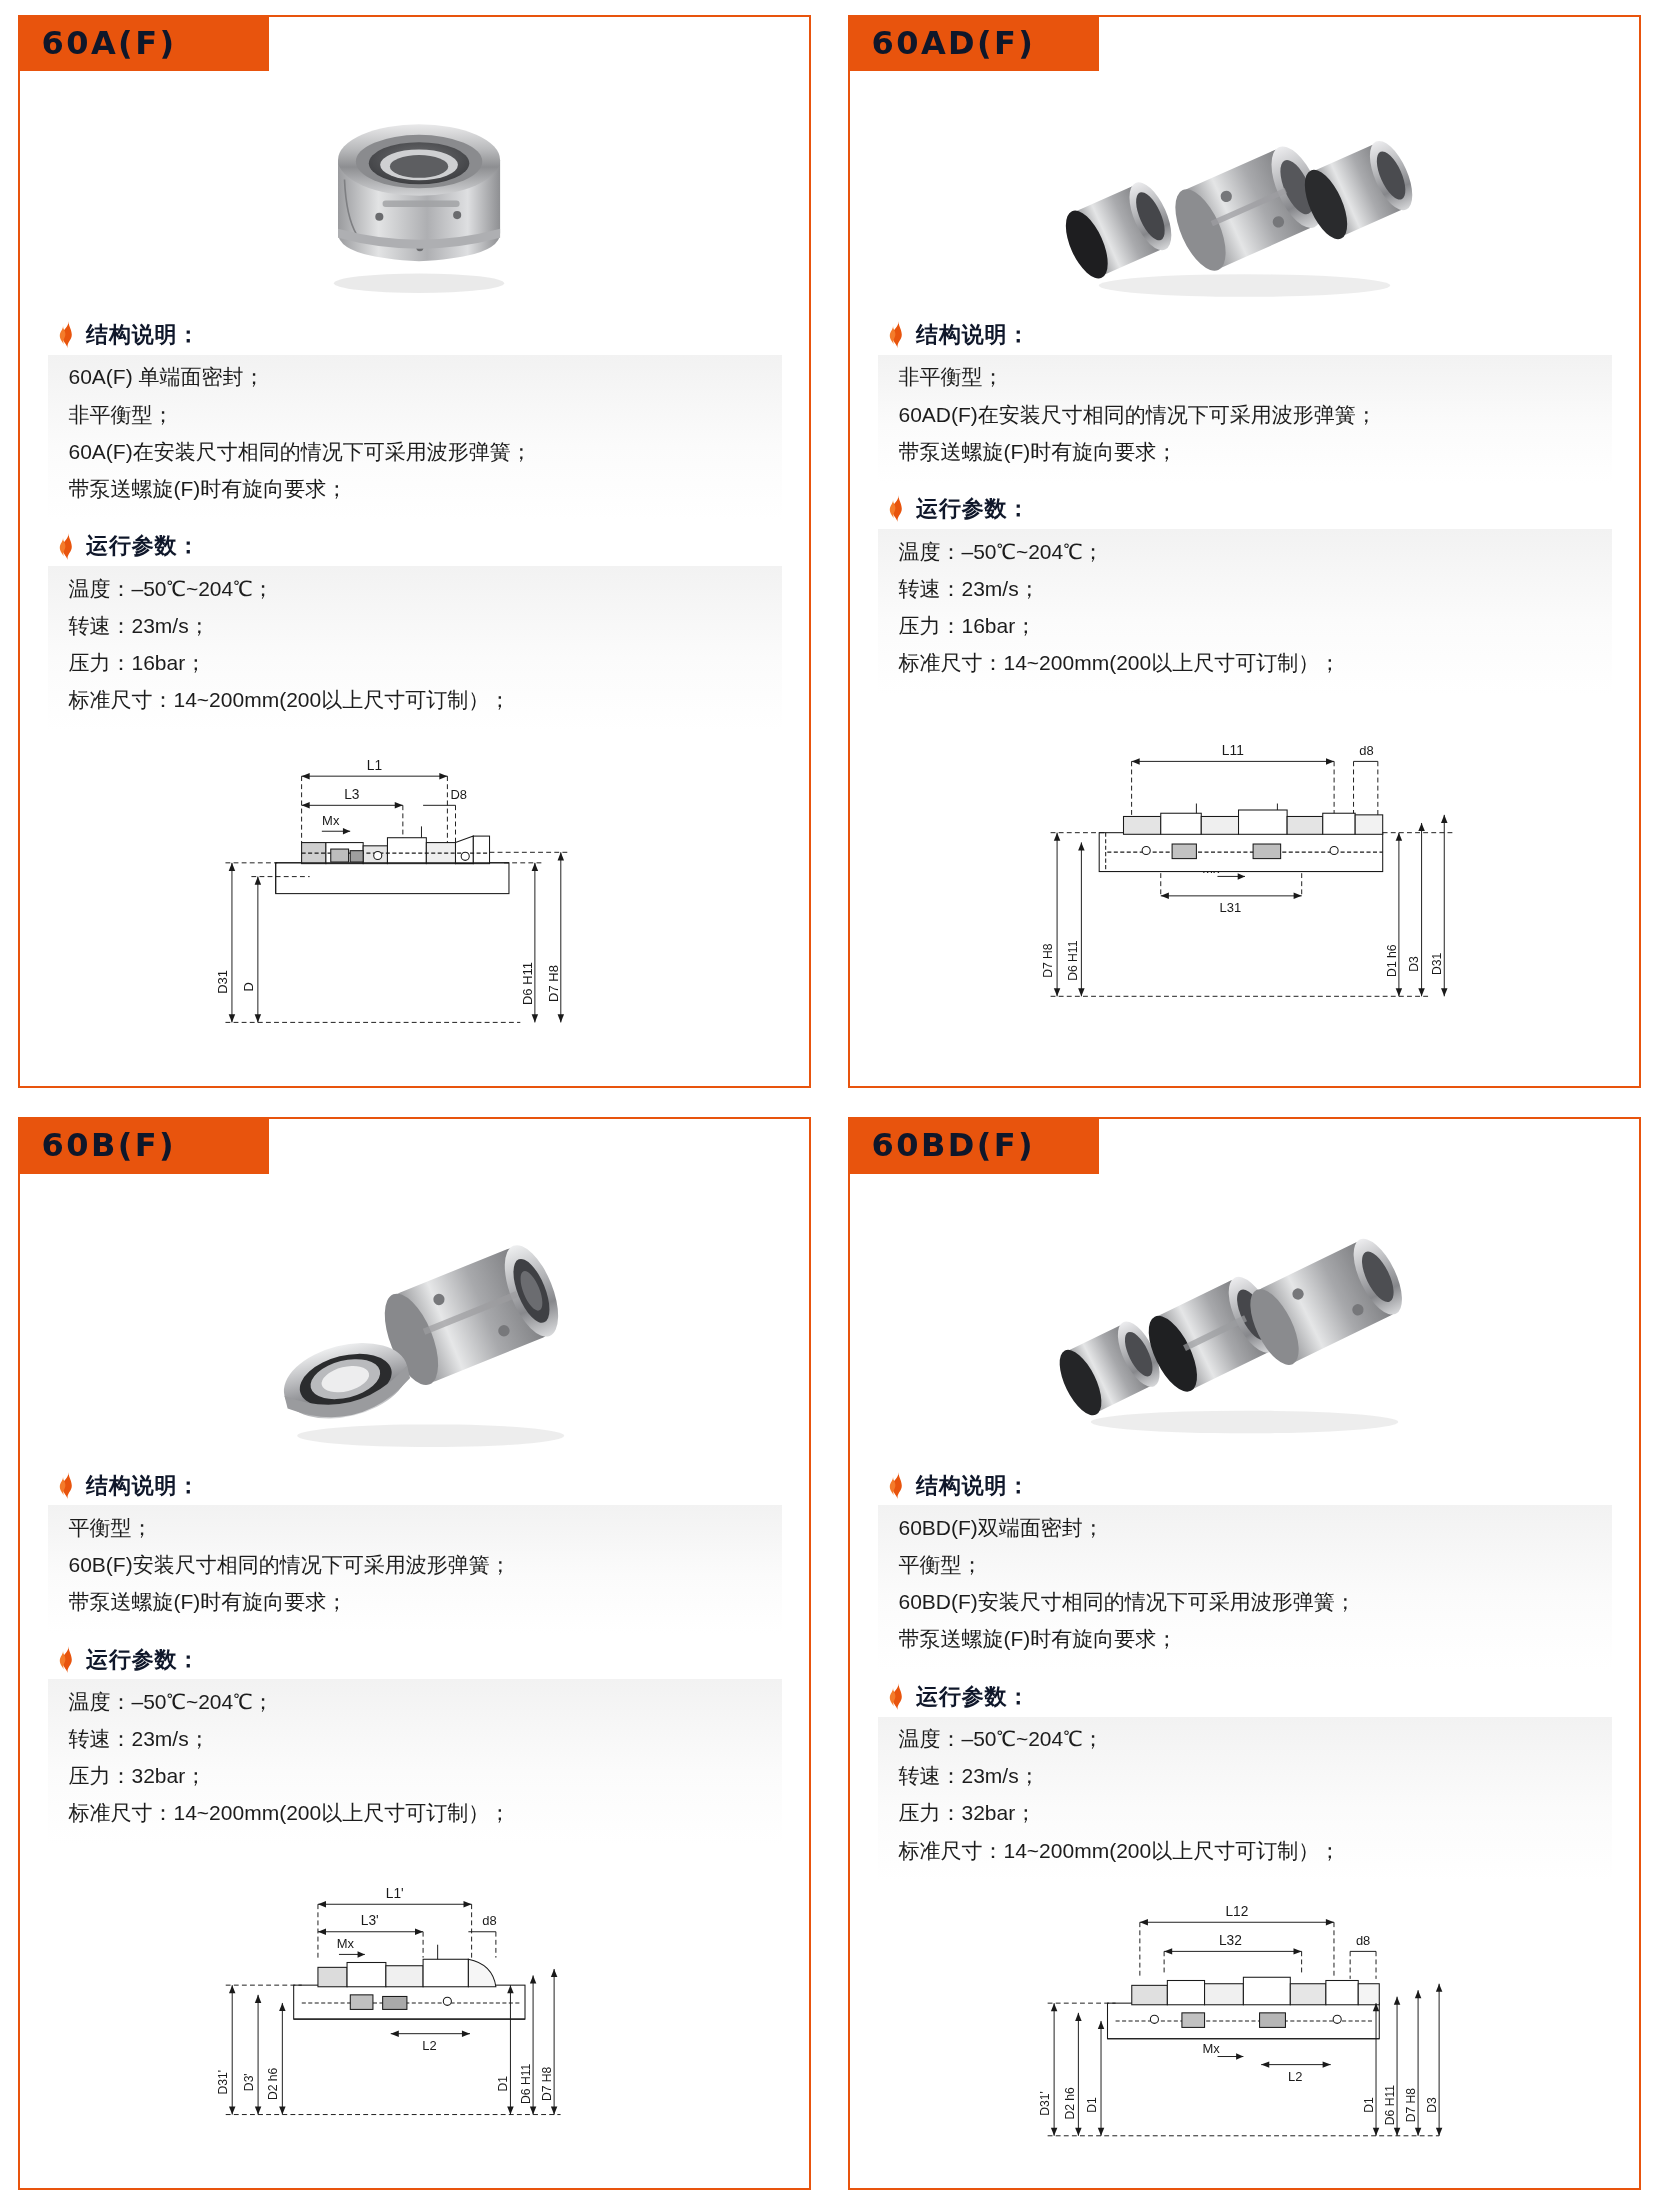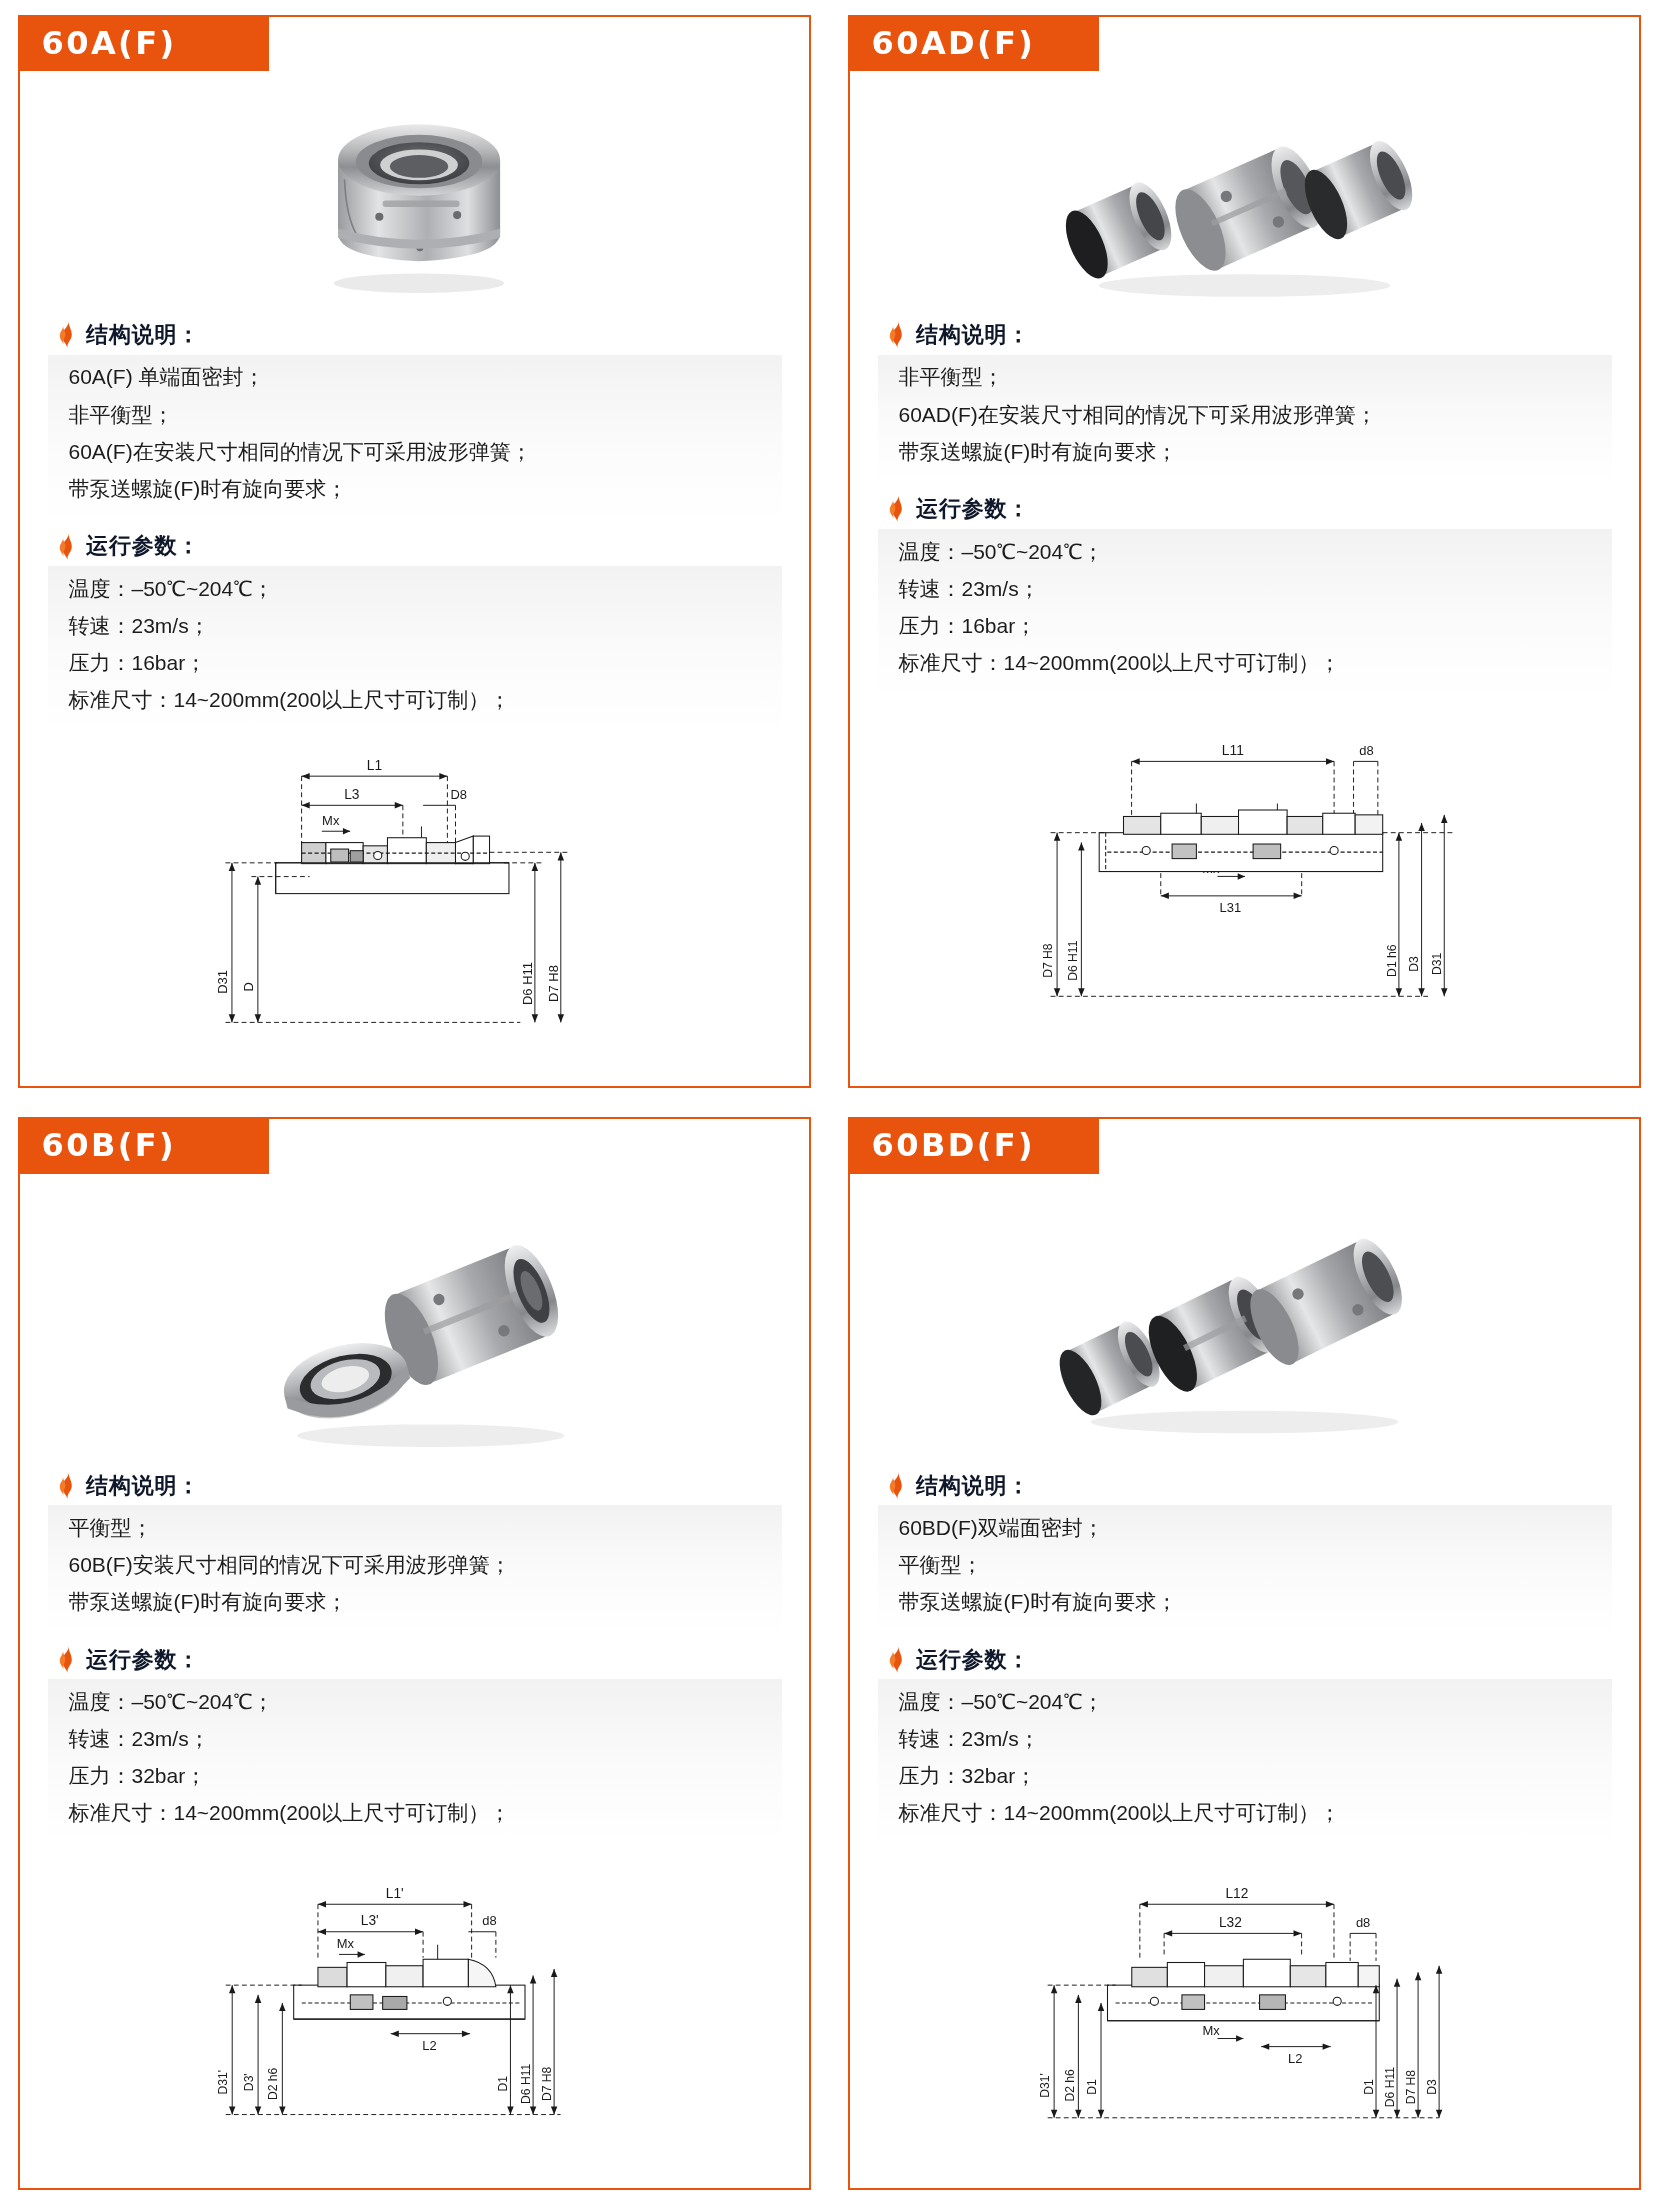--- a/index.html
+++ b/index.html
@@ -31,21 +31,21 @@
     box-sizing: border-box;
     background: #fff;
     padding: 0;
     overflow: hidden;
   }
   .card-header {
     position: absolute;
     top: -2.4px;
     left: -2.4px;
     background: #e8540d;
-    color: #ffffff;
+    color: #0f172a;
     height: 57px;
     min-width: 251px;
     padding: 0 29px 0 24px;
     display: flex;
     align-items: center;
     box-sizing: border-box;
   }
   .card-header .title {
     font-family: "DejaVu Sans", sans-serif;
     font-size: 32px;
@@ -622,20 +622,21 @@
       <div class="section-title">
         <svg class="flame" viewBox="0 0 20 34">
           <path d="M12 0 C12 8 4 10 4 18 C4 25 9 28 11 34 C9 27 16 24 16 17 C16 10 12 7 12 0 Z" fill="#e8540d"></path>
           <path d="M5 6 C5 11 1 13 1 18 C1 23 4 25 6 29 C4 23 8 21 8 16 C8 12 5 10 5 6 Z" fill="#f47b2a"></path>
         </svg>
         <span class="stitle">结构说明：</span>
       </div>
       <div class="info-block">
         <p>60BD(F)双端面密封；</p>
         <p>平衡型；</p>
+        <p>60BD(F)安装尺寸相同的情况下可采用波形弹簧；</p>
         <p>带泵送螺旋(F)时有旋向要求；</p>
       </div>
 
       <div class="section-title">
         <svg class="flame" viewBox="0 0 20 34">
           <path d="M12 0 C12 8 4 10 4 18 C4 25 9 28 11 34 C9 27 16 24 16 17 C16 10 12 7 12 0 Z" fill="#e8540d"></path>
           <path d="M5 6 C5 11 1 13 1 18 C1 23 4 25 6 29 C4 23 8 21 8 16 C8 12 5 10 5 6 Z" fill="#f47b2a"></path>
         </svg>
         <span class="stitle">运行参数：</span>
       </div>

